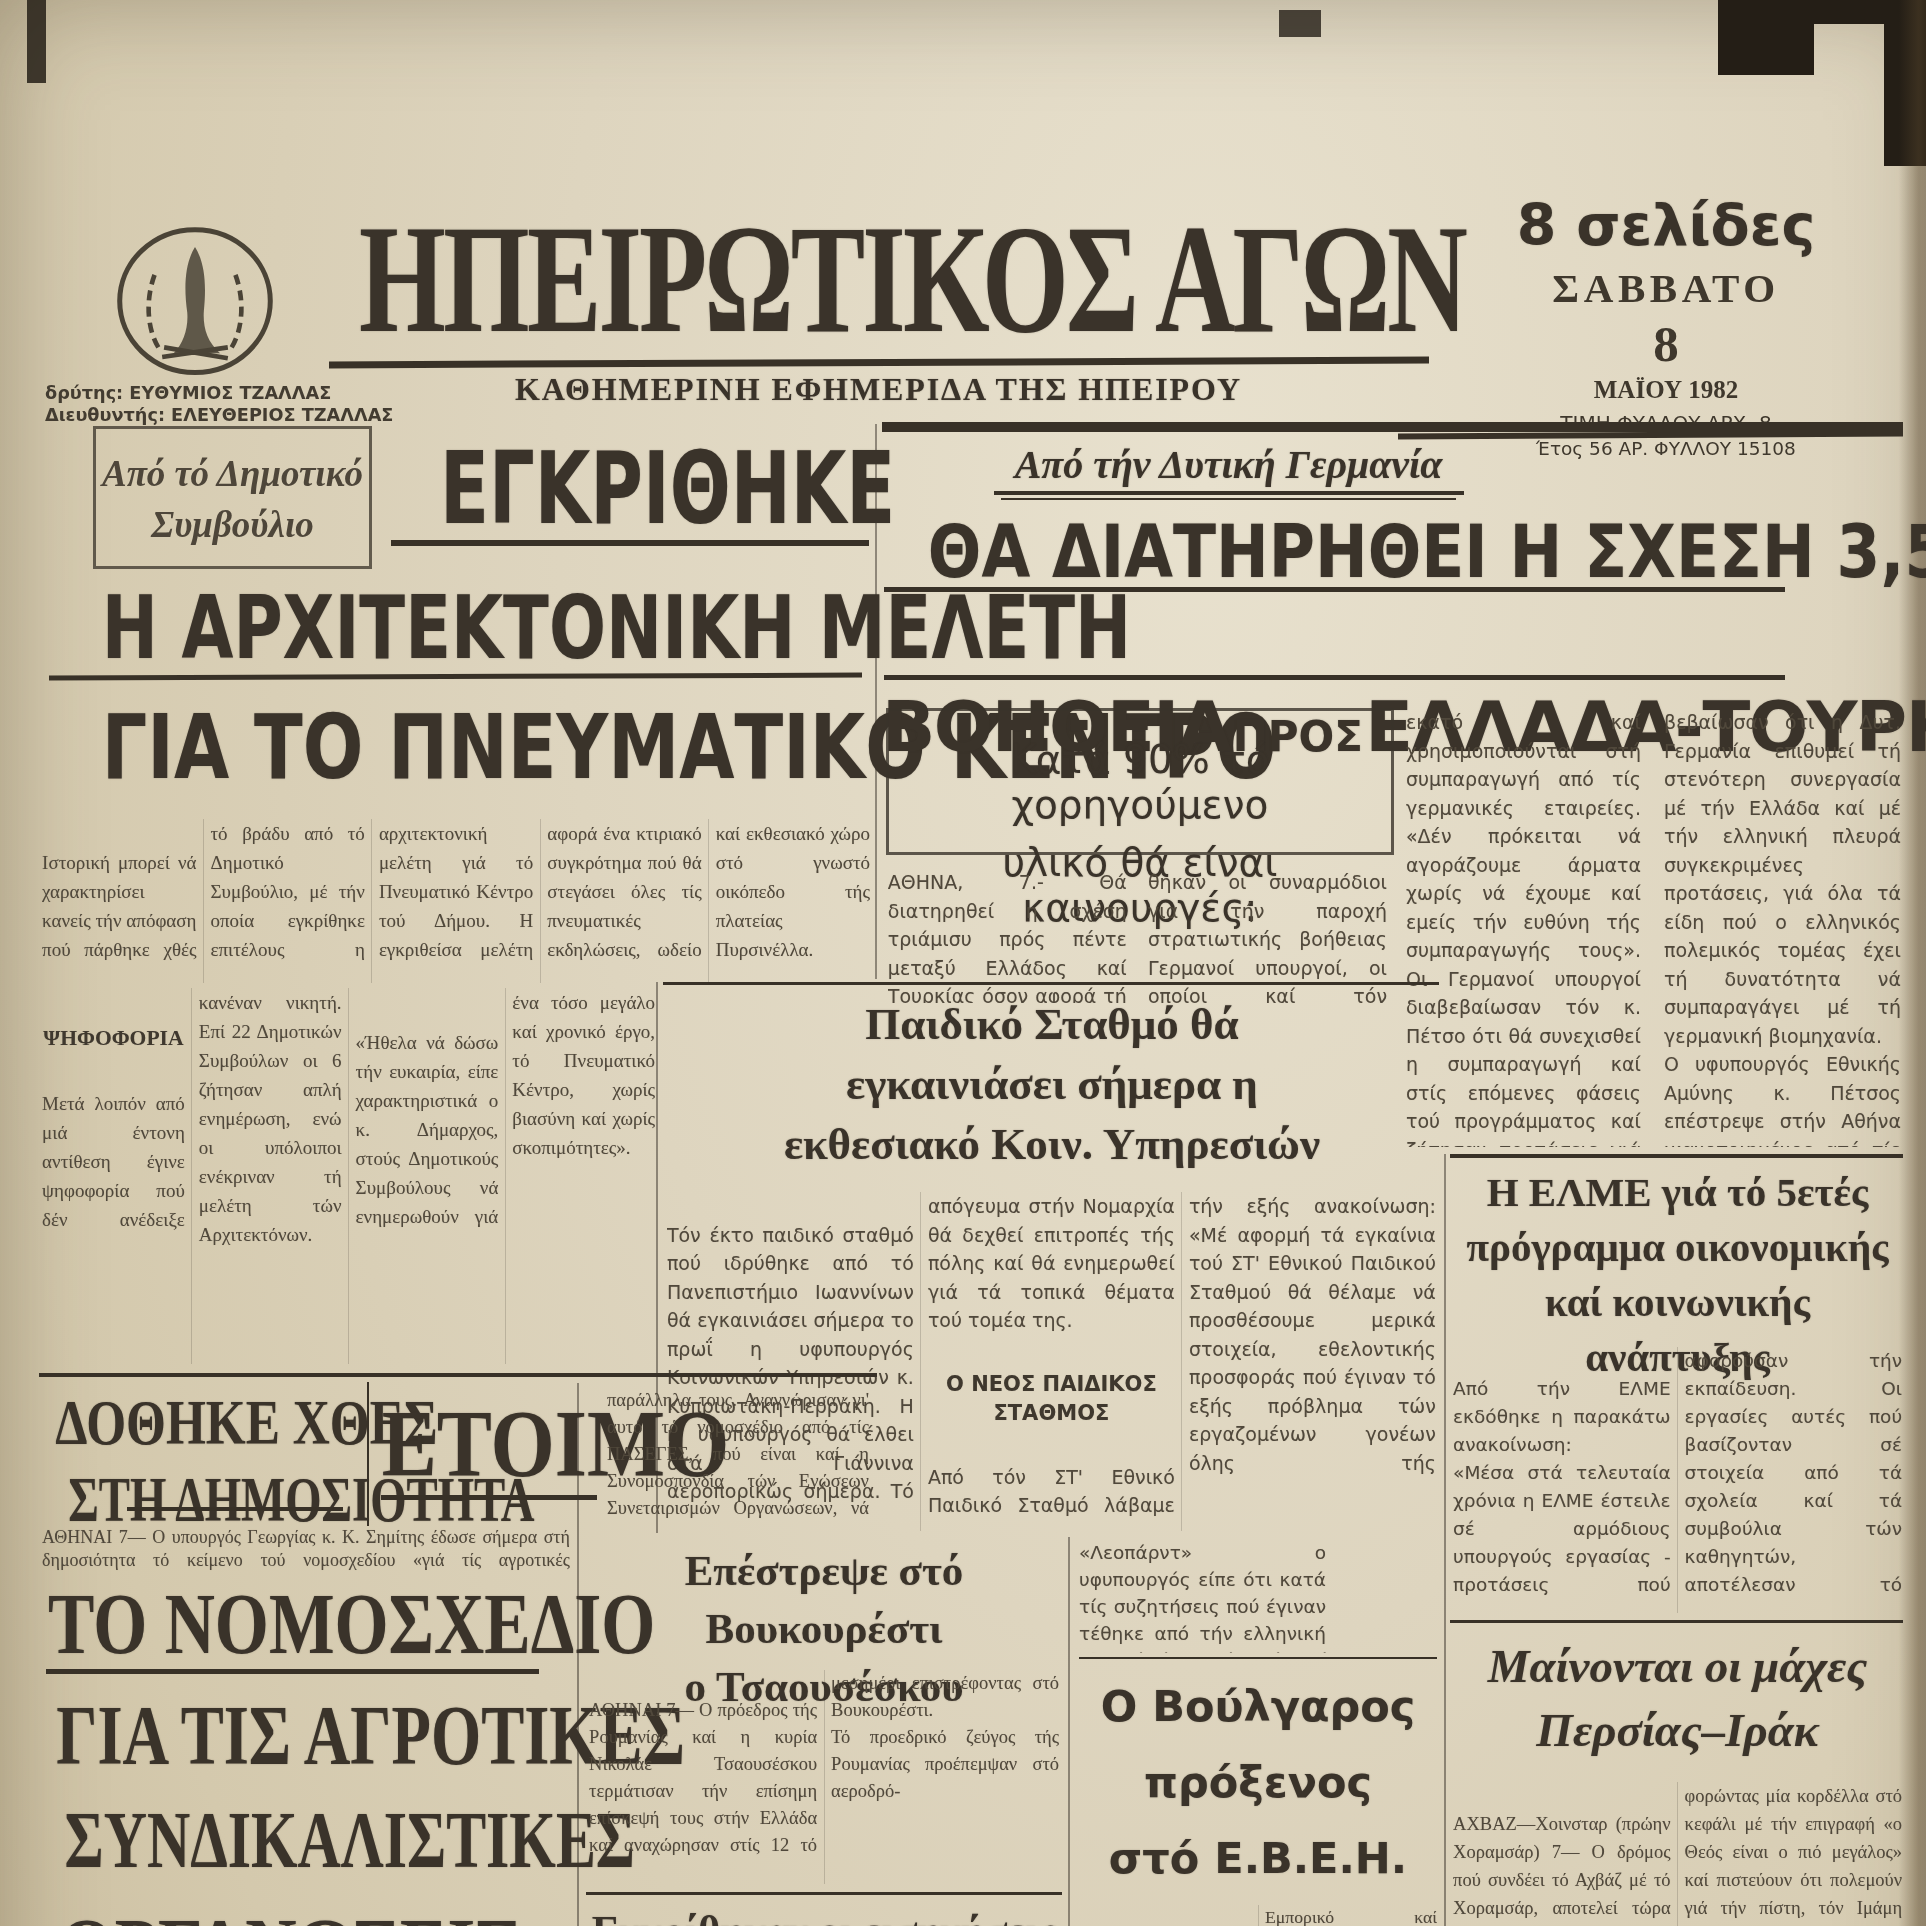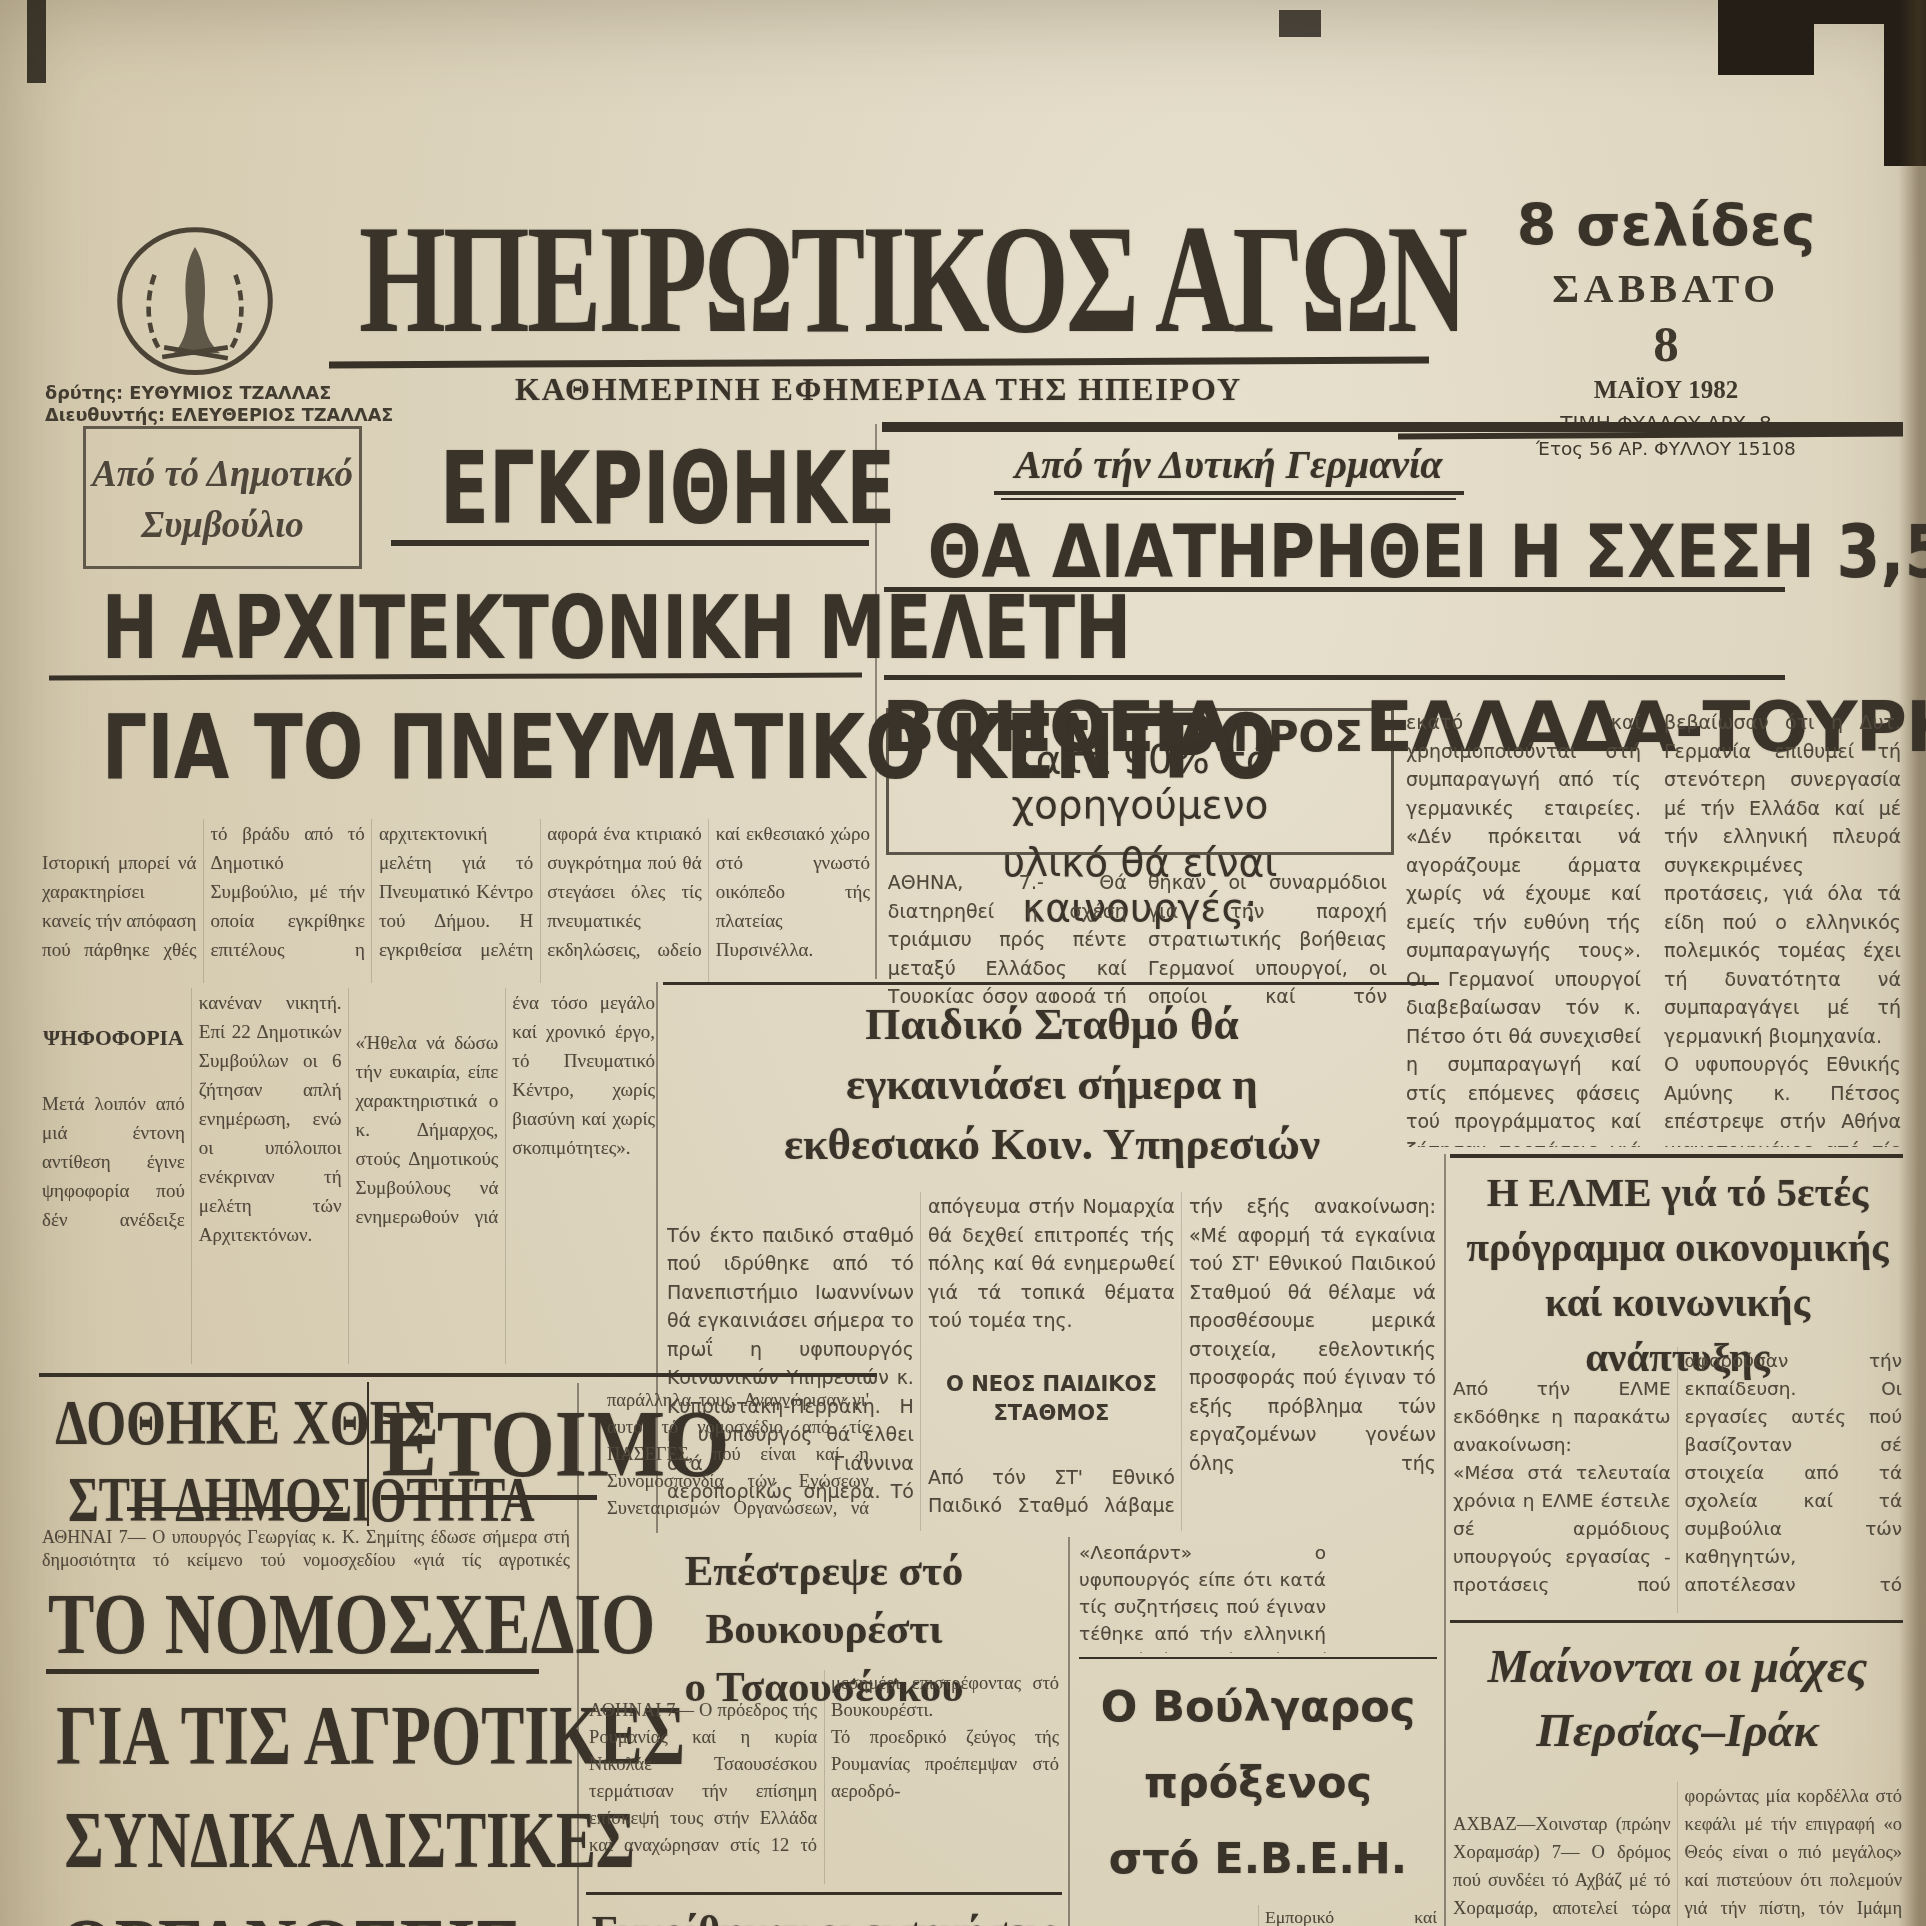--- a/index.html
+++ b/index.html
@@ -63,21 +63,21 @@
   </div>
   <div class="rule" style="left:1398px;top:432px;width:505px;height:6.2px;transform:rotate(-.35deg);"></div>
 
   <div class="vrule" style="left:875px;top:424px;height:555px;"></div>
   <div class="vrule" style="left:656px;top:982px;height:551px;"></div>
   <div class="vrule" style="left:1444px;top:1154px;height:1520px;"></div>
   <div class="vrule" style="left:577px;top:1383px;height:1291px;"></div>
   <div class="vrule" style="left:1068px;top:1537px;height:1136px;"></div>
 
   <div class="abs" style="left:39px;top:424px;width:838px;height:948px;">
-    <div class="abs c ser b i" style="left:44px;top:1.9px;width:279px;height:143px;border:3.1px solid rgba(58,51,42,.75);padding-top:23px;box-sizing:border-box;">
+    <div class="abs c ser b i" style="left:54px;top:1.9px;width:279px;height:143px;border:3.1px solid rgba(58,51,42,.75);padding-top:23px;box-sizing:border-box;">
       <div style="font-size:37px;">Από τό Δημοτικό</div>
       <div style="font-size:37px;margin-top:8.5px;">Συμβούλιο</div>
     </div>
     <div class="abs c sans b hl" style="left:347px;top:7px;width:491px;">
       <div class="cond" style="font-size:92px;transform:scale(.78,1.08);">ΕΓΚΡΙΘΗΚΕ</div>
     </div>
     <div class="rule" style="left:352px;top:116px;width:478px;height:6.2px;"></div>
     <div class="abs c sans b hl" style="left:0;top:154px;width:838px;">
       <div class="cond" style="font-size:79px;transform:scale(.85,1.1);">Η ΑΡΧΙΤΕΚΤΟΝΙΚΗ ΜΕΛΕΤΗ</div>
     </div>

